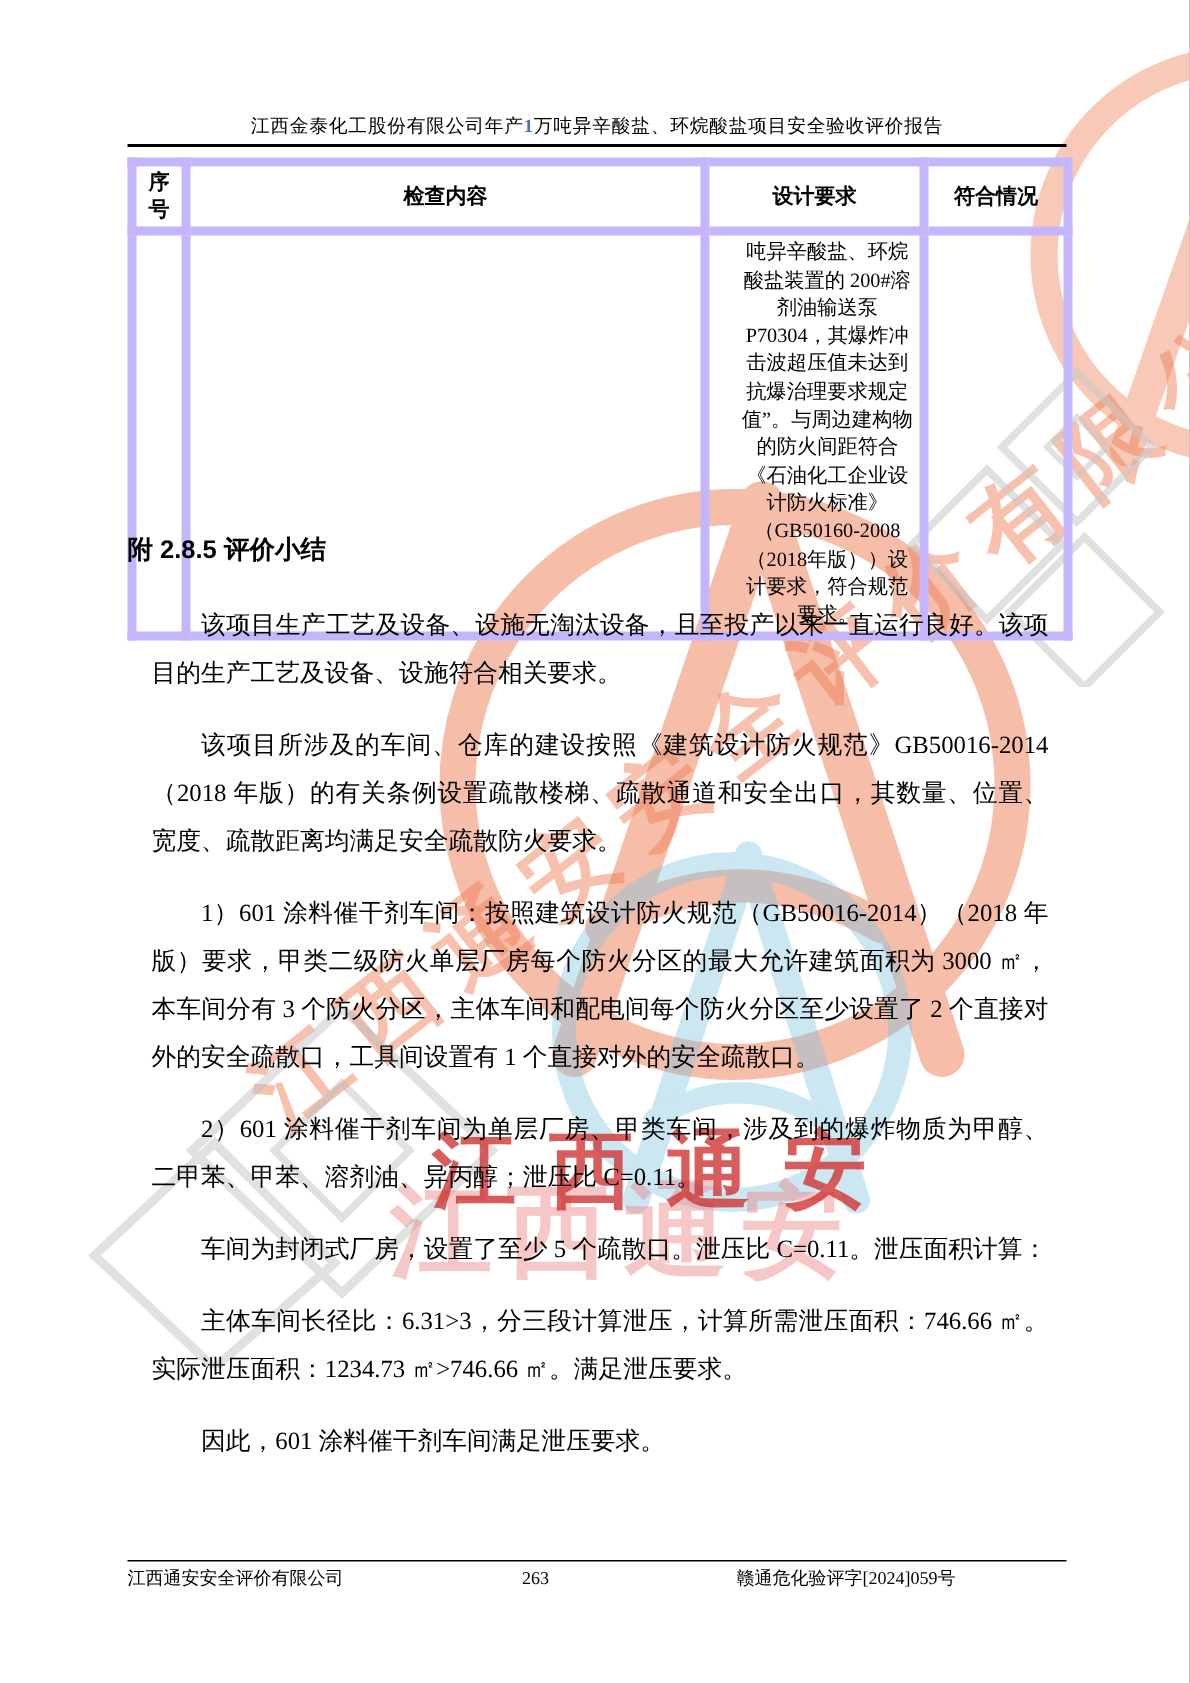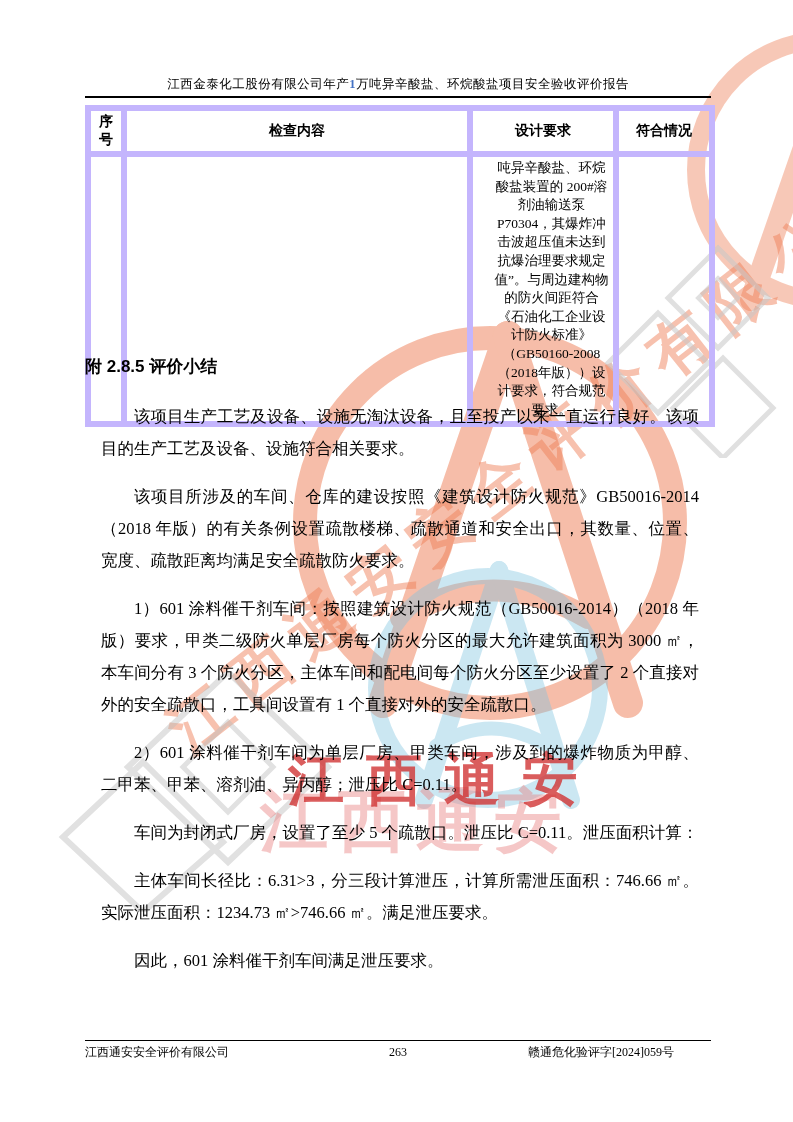--- a/index.html
+++ b/index.html
@@ -68,22 +68,22 @@
     text-indent:2em;margin:16px;text-align:justify;
   }
   
   .foot-rule{position:absolute;left:85px;top:1040px;width:626px;border-top:1px solid #000;}
   .footer{
     position:absolute;left:85px;top:1044px;width:626px;
     font-size:12px;color:#000;
     display:flex;justify-content:space-between;align-items:baseline;
   }
   .footer .f-left{width:220px;text-align:left;}
-  .footer .f-center{width:100px;text-align:center;}
-  .footer .f-right{width:220px;text-align:center;}
+  .footer .f-center{width:100px;}
+  .footer .f-right{width:220px;text-align:left;}
 </style>
 </head>
 <body>
 
 <div class="page">
 
   <div class="wm-layer">
 
     <div class="wm wm-diag1">江西通安安全评价有限公司</div>
 

